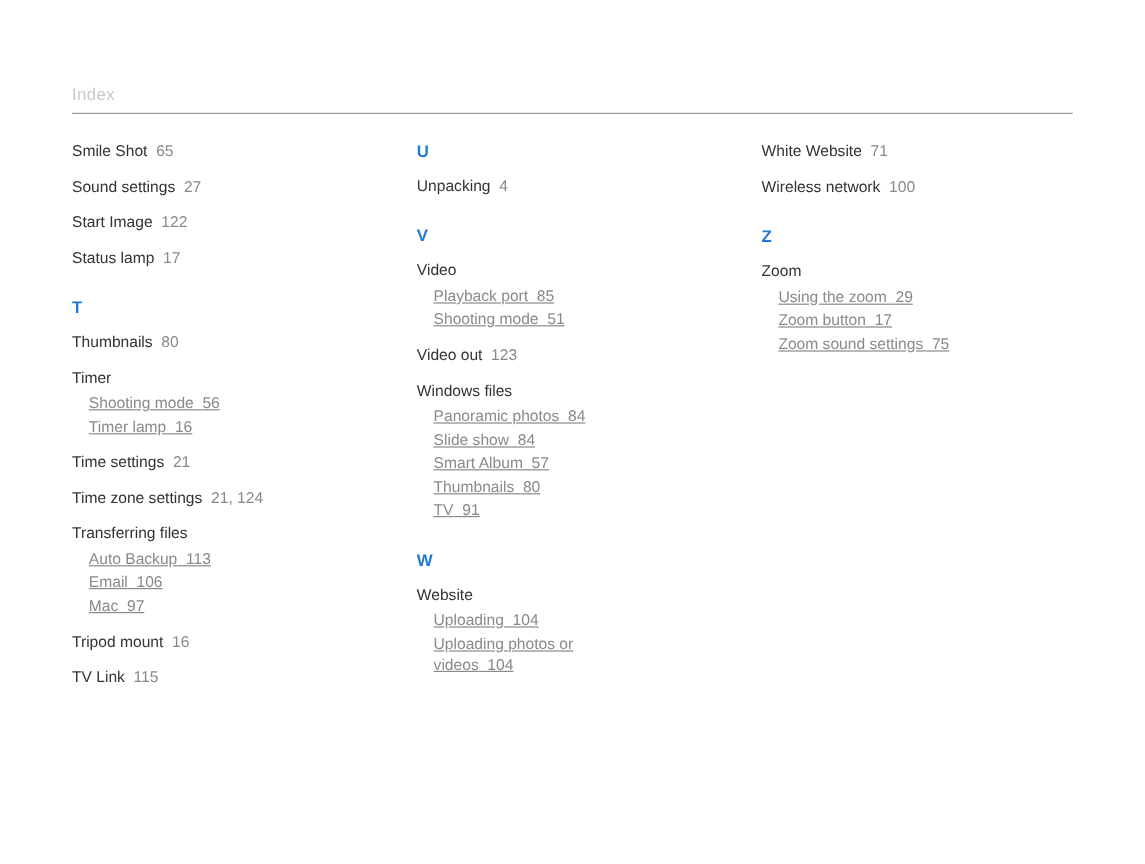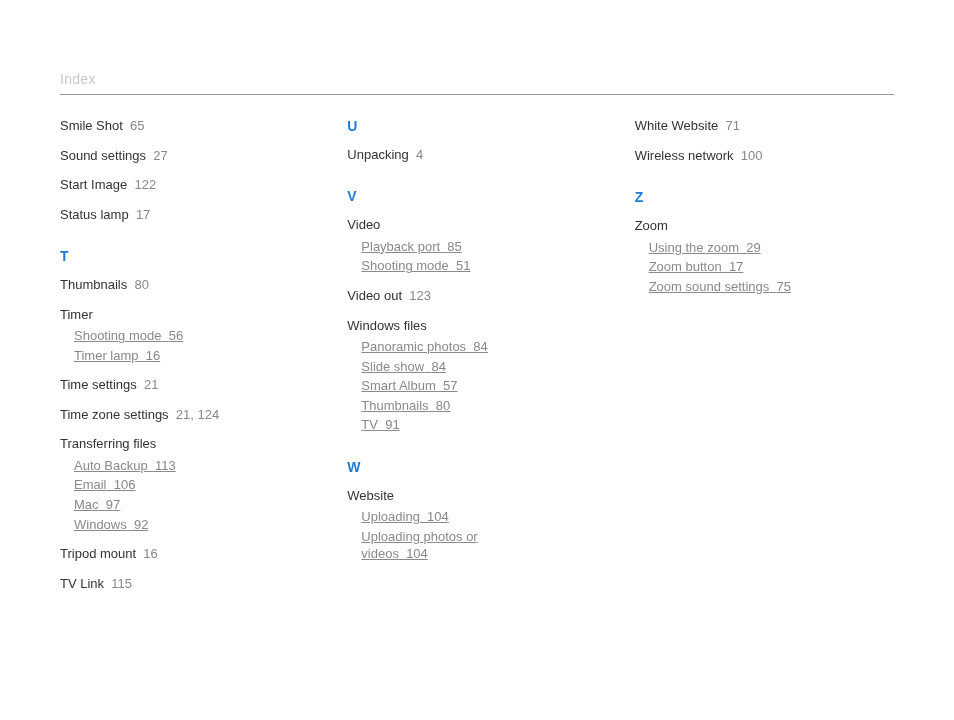--- a/index.html
+++ b/index.html
@@ -139,24 +139,20 @@
             <span class="pages">113</span>
           </div>
           <div class="sub-line">
             <span>Email</span>&nbsp;
             <span class="pages">106</span>
           </div>
           <div class="sub-line">
             <span>Mac</span>&nbsp;
             <span class="pages">97</span>
           </div>
-          <div class="sub-line">
-            <span>Windows</span>&nbsp;
-            <span class="pages">92</span>
-          </div>
         </div>
       </div>
 
       <div class="entry">
         <span class="entry-heading">Tripod mount</span>&nbsp;
         <span class="pages">16</span>
       </div>
       <div class="entry">
         <span class="entry-heading">TV Link</span>&nbsp;
         <span class="pages">115</span>

